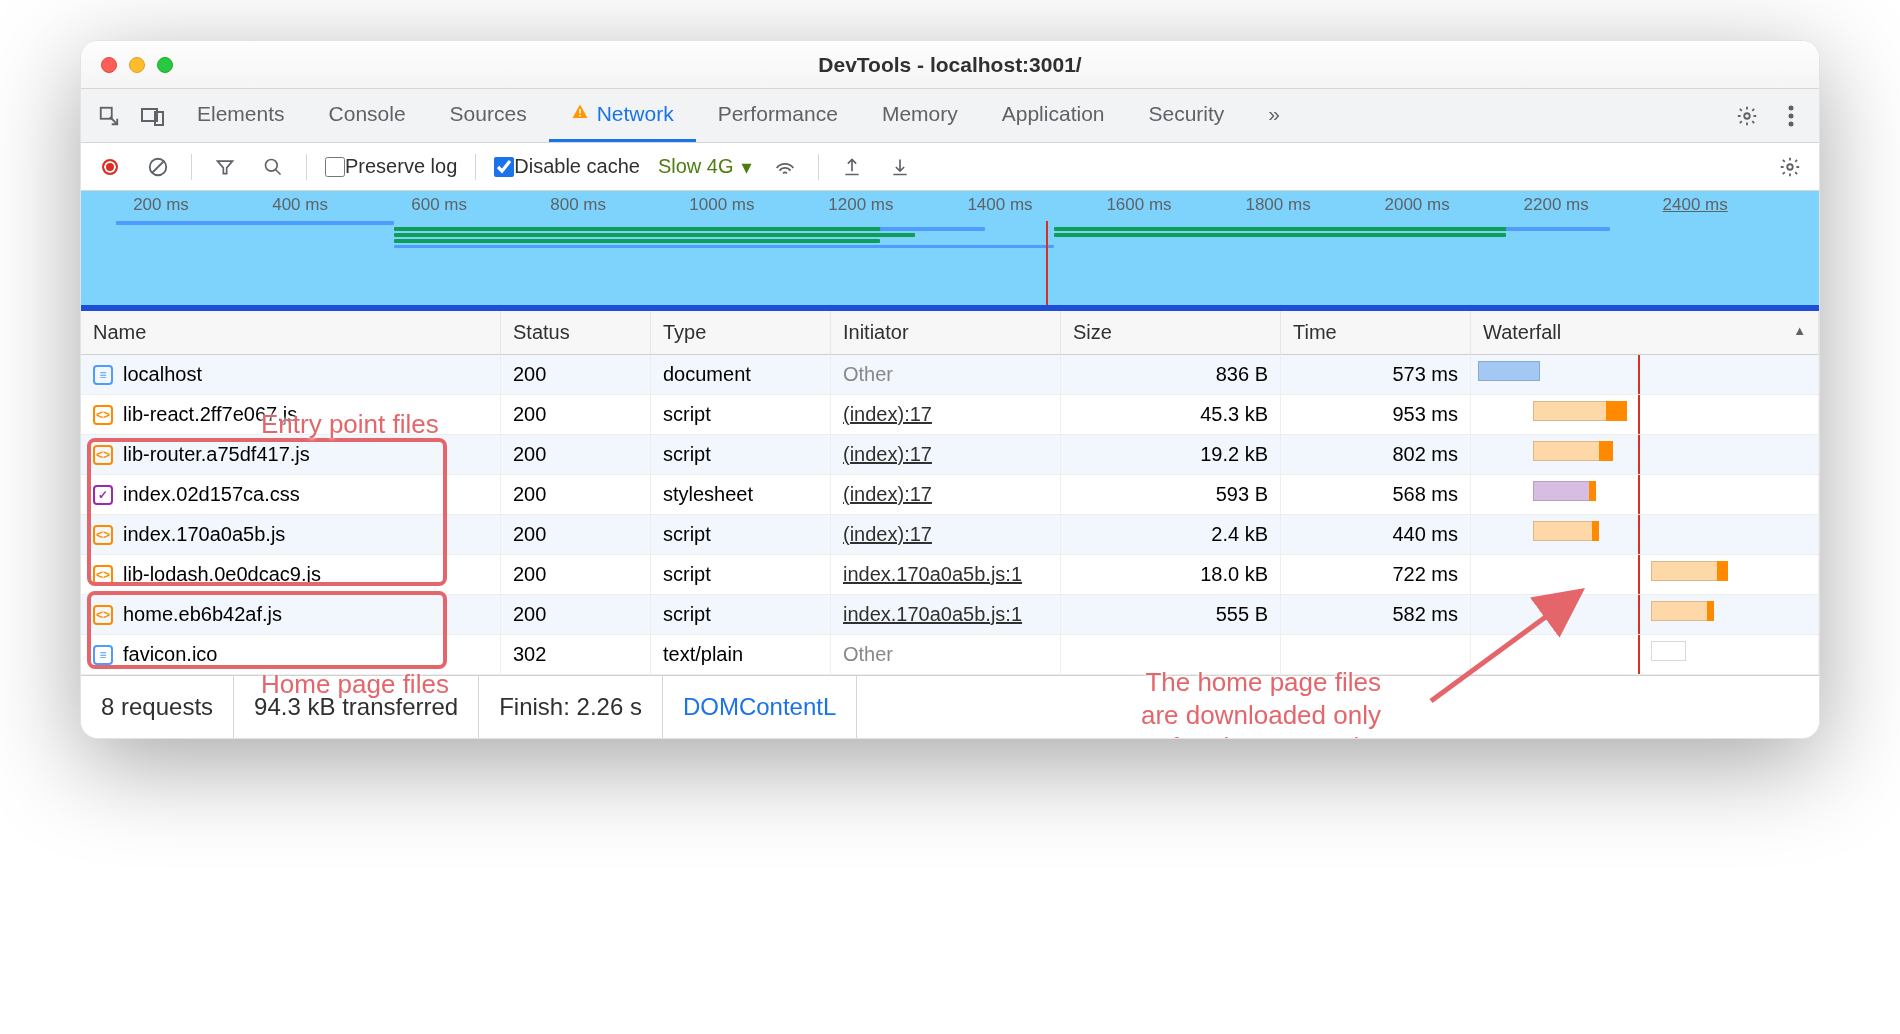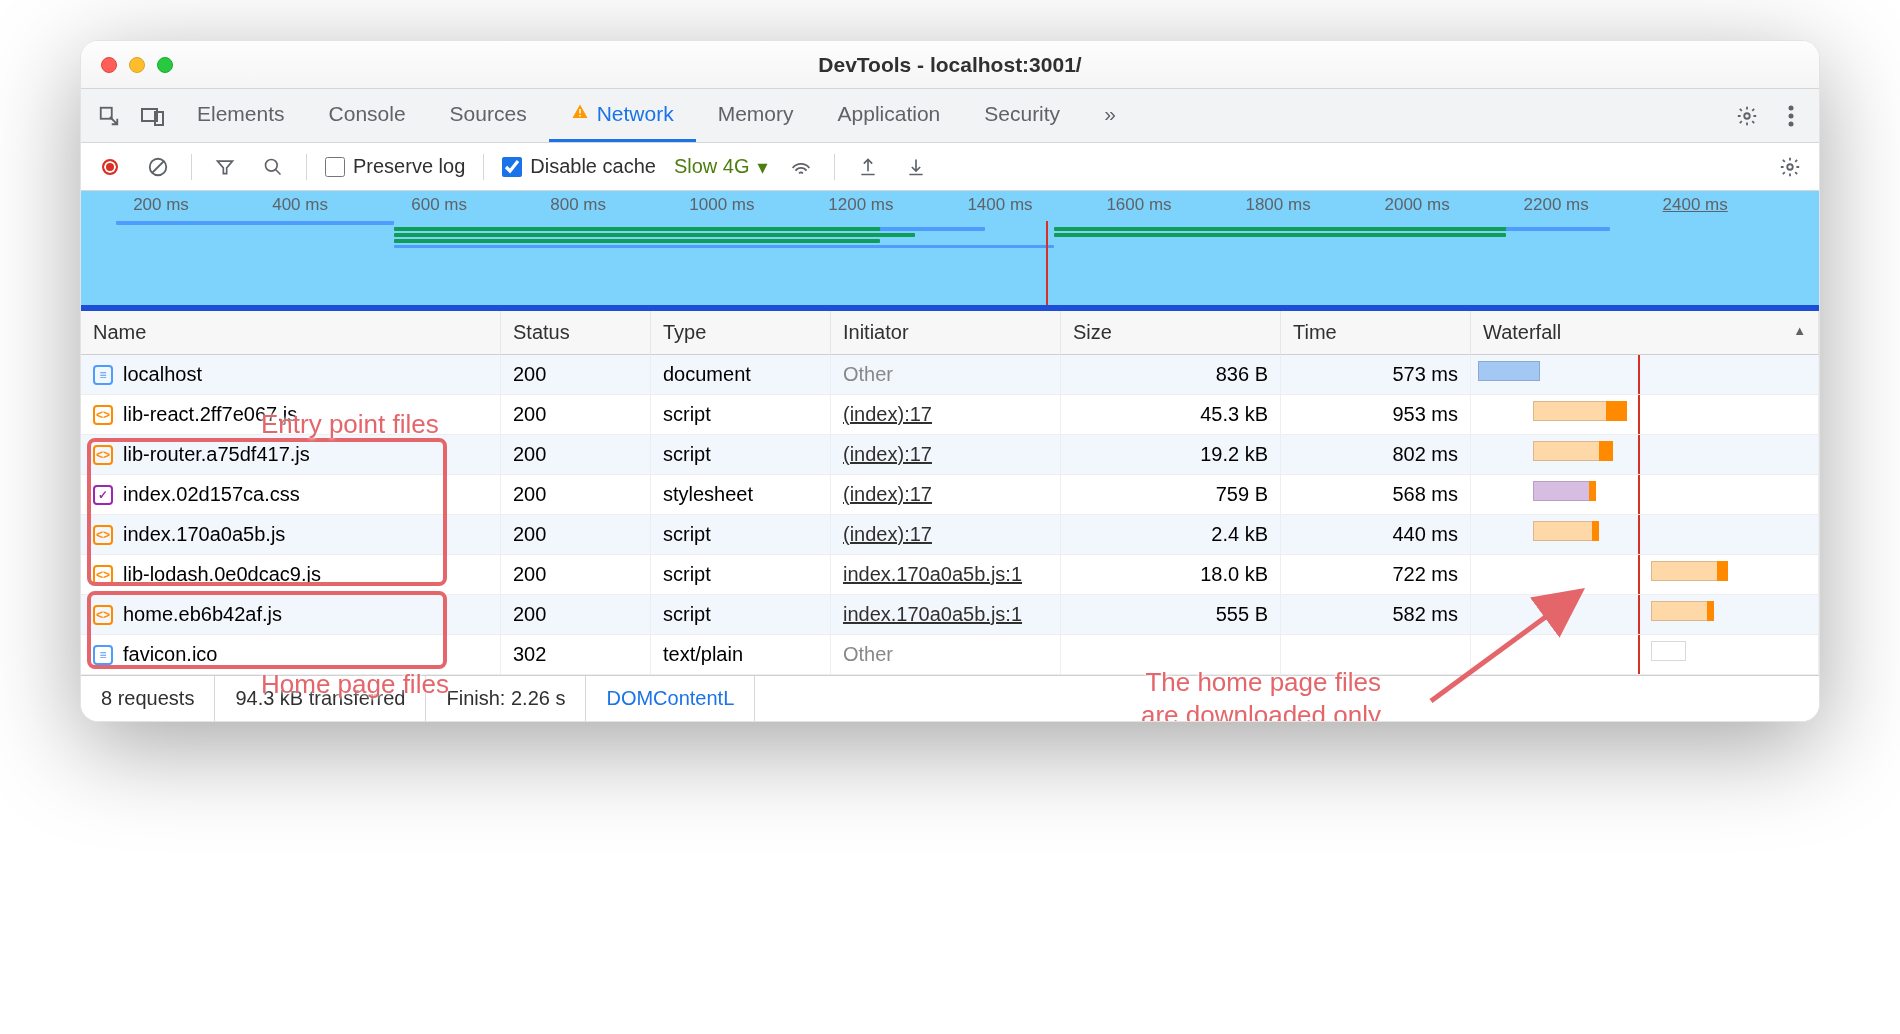--- a/index.html
+++ b/index.html
@@ -72,21 +72,21 @@
     border-bottom:1px solid #d6d6d6;
     display:flex; align-items:center;
     gap:18px;
     padding: 0 14px;
     font-size:20px;
     color:#303030;
     background:#fff;
   }
   .toolbar .rec { width:16px;height:16px;border-radius:50%;background:#d93025;border:2px solid #d93025; box-shadow: 0 0 0 2px #fff inset;}
   .toolbar .ico { color:#5f6368; display:flex;align-items:center;justify-content:center;width:30px;}
-  .toolbar label{display:flex;align-items:center;gap:8px;}
+  .toolbar label{display:flex;align-items:center;}
   .toolbar input[type=checkbox]{width:20px;height:20px;accent-color:#1a73e8;}
   .toolbar .sep{width:1px;height:26px;background:#d6d6d6;}
   .toolbar .throttle{display:flex;align-items:center;gap:8px;color:#4d7c0f;}
   .toolbar .right{margin-left:auto;display:flex;align-items:center;gap:18px;}
 
   .timeline {
     height:120px; border-bottom:6px solid #1d4ed8; position:relative;
     background:#7dd3fc;
   }
   .timeline .ticks{height:28px;position:relative;font-size:17px;color:#5f6368;}
@@ -129,22 +129,22 @@
   .wf{position:relative;height:100%;}
   .wf .bar{position:absolute;top:6px;height:20px;border:1px solid rgba(0,0,0,.15);}
   .wf .bar.blue{background:#a3c8f4;}
   .wf .bar.orange{background:#ffd8a8;}
   .wf .bar.purple{background:#d7bde2;}
   .wf .bar.white{background:#fff;}
   .wf .cap{position:absolute;top:6px;height:20px;background:#ff8a00;}
   .wf .vline2{position:absolute;top:0;bottom:0;width:2px;background:#d93025;}
 
   .status-bar{
-    height:46px;border-top:1px solid #cfcfcf;background:#fff;
-    display:flex;align-items:flex-start;gap:0;font-size:20px;color:#303030;
+    height:63px;border-top:1px solid #cfcfcf;background:#fff;
+    display:flex;align-items:flex-start;gap:0;font-size:24px;color:#303030;
   }
   .status-bar span{padding:0 20px;border-right:1px solid #d6d6d6;height:100%;display:flex;align-items:center;}
   .status-bar span.link{color:#1a73e8;}
 
   
   .anno{position:absolute;pointer-events:none;}
   .anno.box{border:4px solid #e4656a;border-radius:8px;}
   .anno.text{color:#e4656a;font-size:26px;font-weight:500;text-shadow:0 0 4px #fff,0 0 4px #fff;}
   svg.arrow{position:absolute;overflow:visible;}
 </style>
@@ -182,20 +182,21 @@
     <div class="tab active">
       <span class="warn-icon">
         <svg width="18" height="18" viewBox="0 0 24 24" fill="#ff9800">
               <path d="M12 2 L22 20 L2 20 Z"></path>
               <rect x="11" y="8" width="2" height="6" fill="#fff"></rect>
               <rect x="11" y="16" width="2" height="2" fill="#fff"></rect>
             </svg>
       </span>
       <span>Network</span>
     </div>
+    <div class="tab">Performance</div>
     <div class="tab">Memory</div>
     <div class="tab">Application</div>
     <div class="tab">Security</div>
     <div class="tab">»</div>
     <div class="right-icons">
       <div class="icon-btn">
         <svg width="22" height="22" viewBox="0 0 24 24" fill="none" stroke="#5f6368" stroke-width="2">
               <circle cx="12" cy="12" r="3"></circle>
               <path d="M12 2v3M12 19v3M4.2 4.2l2.1 2.1M17.7 17.7l2.1 2.1M2 12h3M19 12h3M4.2 19.8l2.1-2.1M17.7 6.3l2.1-2.1"></path>
             </svg>
@@ -331,21 +332,21 @@
             <span class="ficon js">&lt;&gt;</span>
             <span>lib-router.a75df417.js</span>
           </div><div>200</div><div>script</div><div><span class="initiator-link">(index):17</span></div><div class="num">19.2 kB</div><div class="num">802 ms</div><div class="wf">
             <div class="bar orange" style="left: 18%; width: 23%;"></div>
             <div class="cap" style="left: 37%; width: 4%;"></div>
             <div class="vline2" style="left: 48%;"></div>
           </div></div>
         <div class="row"><div class="cell-name">
             <span class="ficon css">✓</span>
             <span>index.02d157ca.css</span>
-          </div><div>200</div><div>stylesheet</div><div><span class="initiator-link">(index):17</span></div><div class="num">759 B</div><div class="num">568 ms</div><div class="wf">
+          </div><div>200</div><div>stylesheet</div><div><span class="initiator-link">(index):17</span></div><div class="num">593 B</div><div class="num">568 ms</div><div class="wf">
             <div class="bar purple" style="left: 18%; width: 18%;"></div>
             <div class="cap" style="left: 34%; width: 2%;"></div>
             <div class="vline2" style="left: 48%;"></div>
           </div></div>
         <div class="row alt"><div class="cell-name">
             <span class="ficon js">&lt;&gt;</span>
             <span>index.170a0a5b.js</span>
           </div><div>200</div><div>script</div><div><span class="initiator-link">(index):17</span></div><div class="num">2.4 kB</div><div class="num">440 ms</div><div class="wf">
             <div class="bar orange" style="left: 18%; width: 19%;"></div>
             <div class="cap" style="left: 35%; width: 2%;"></div>

